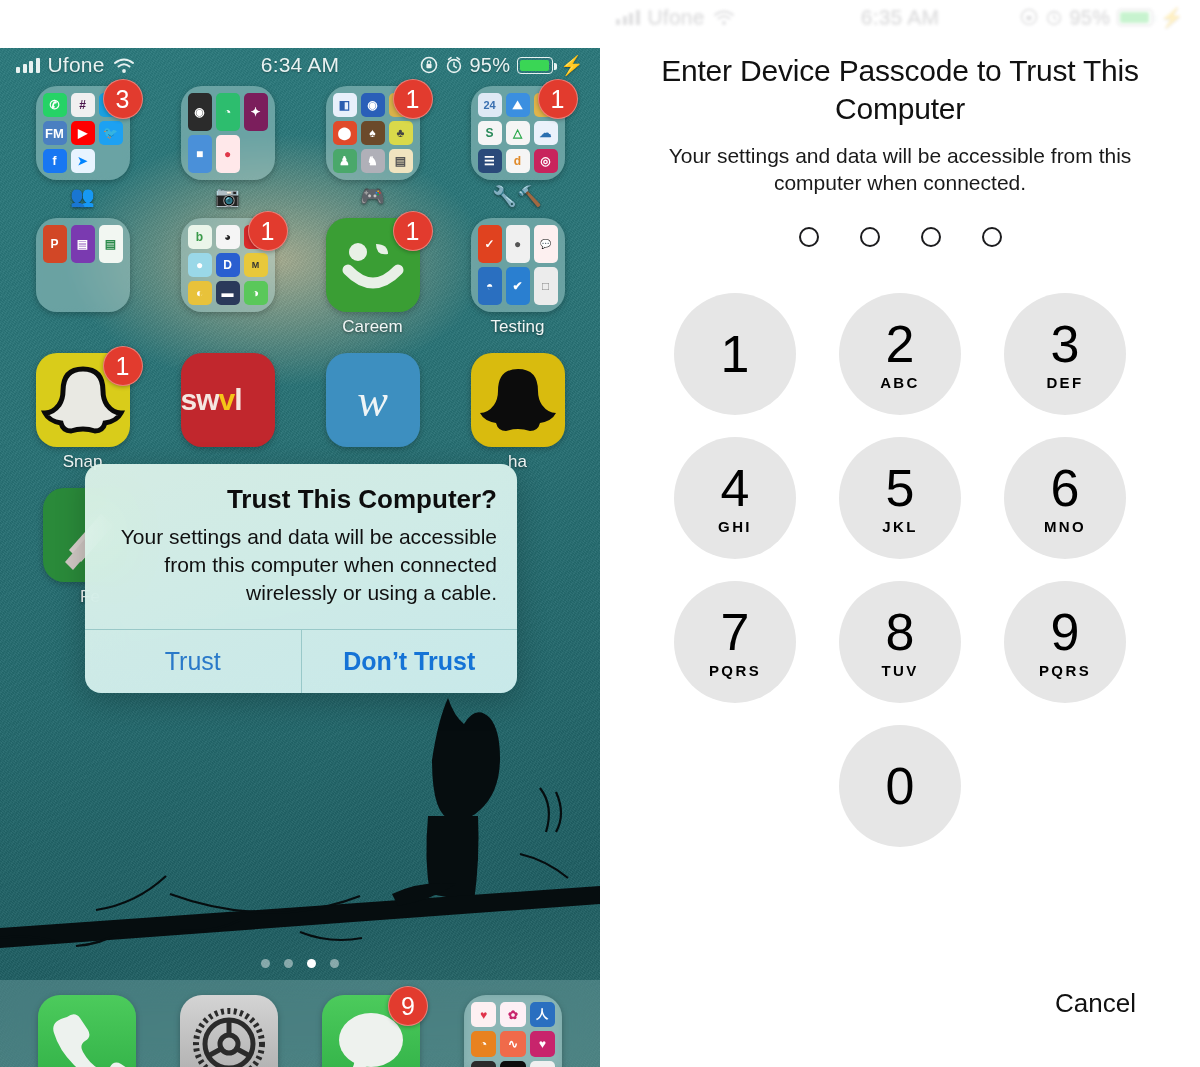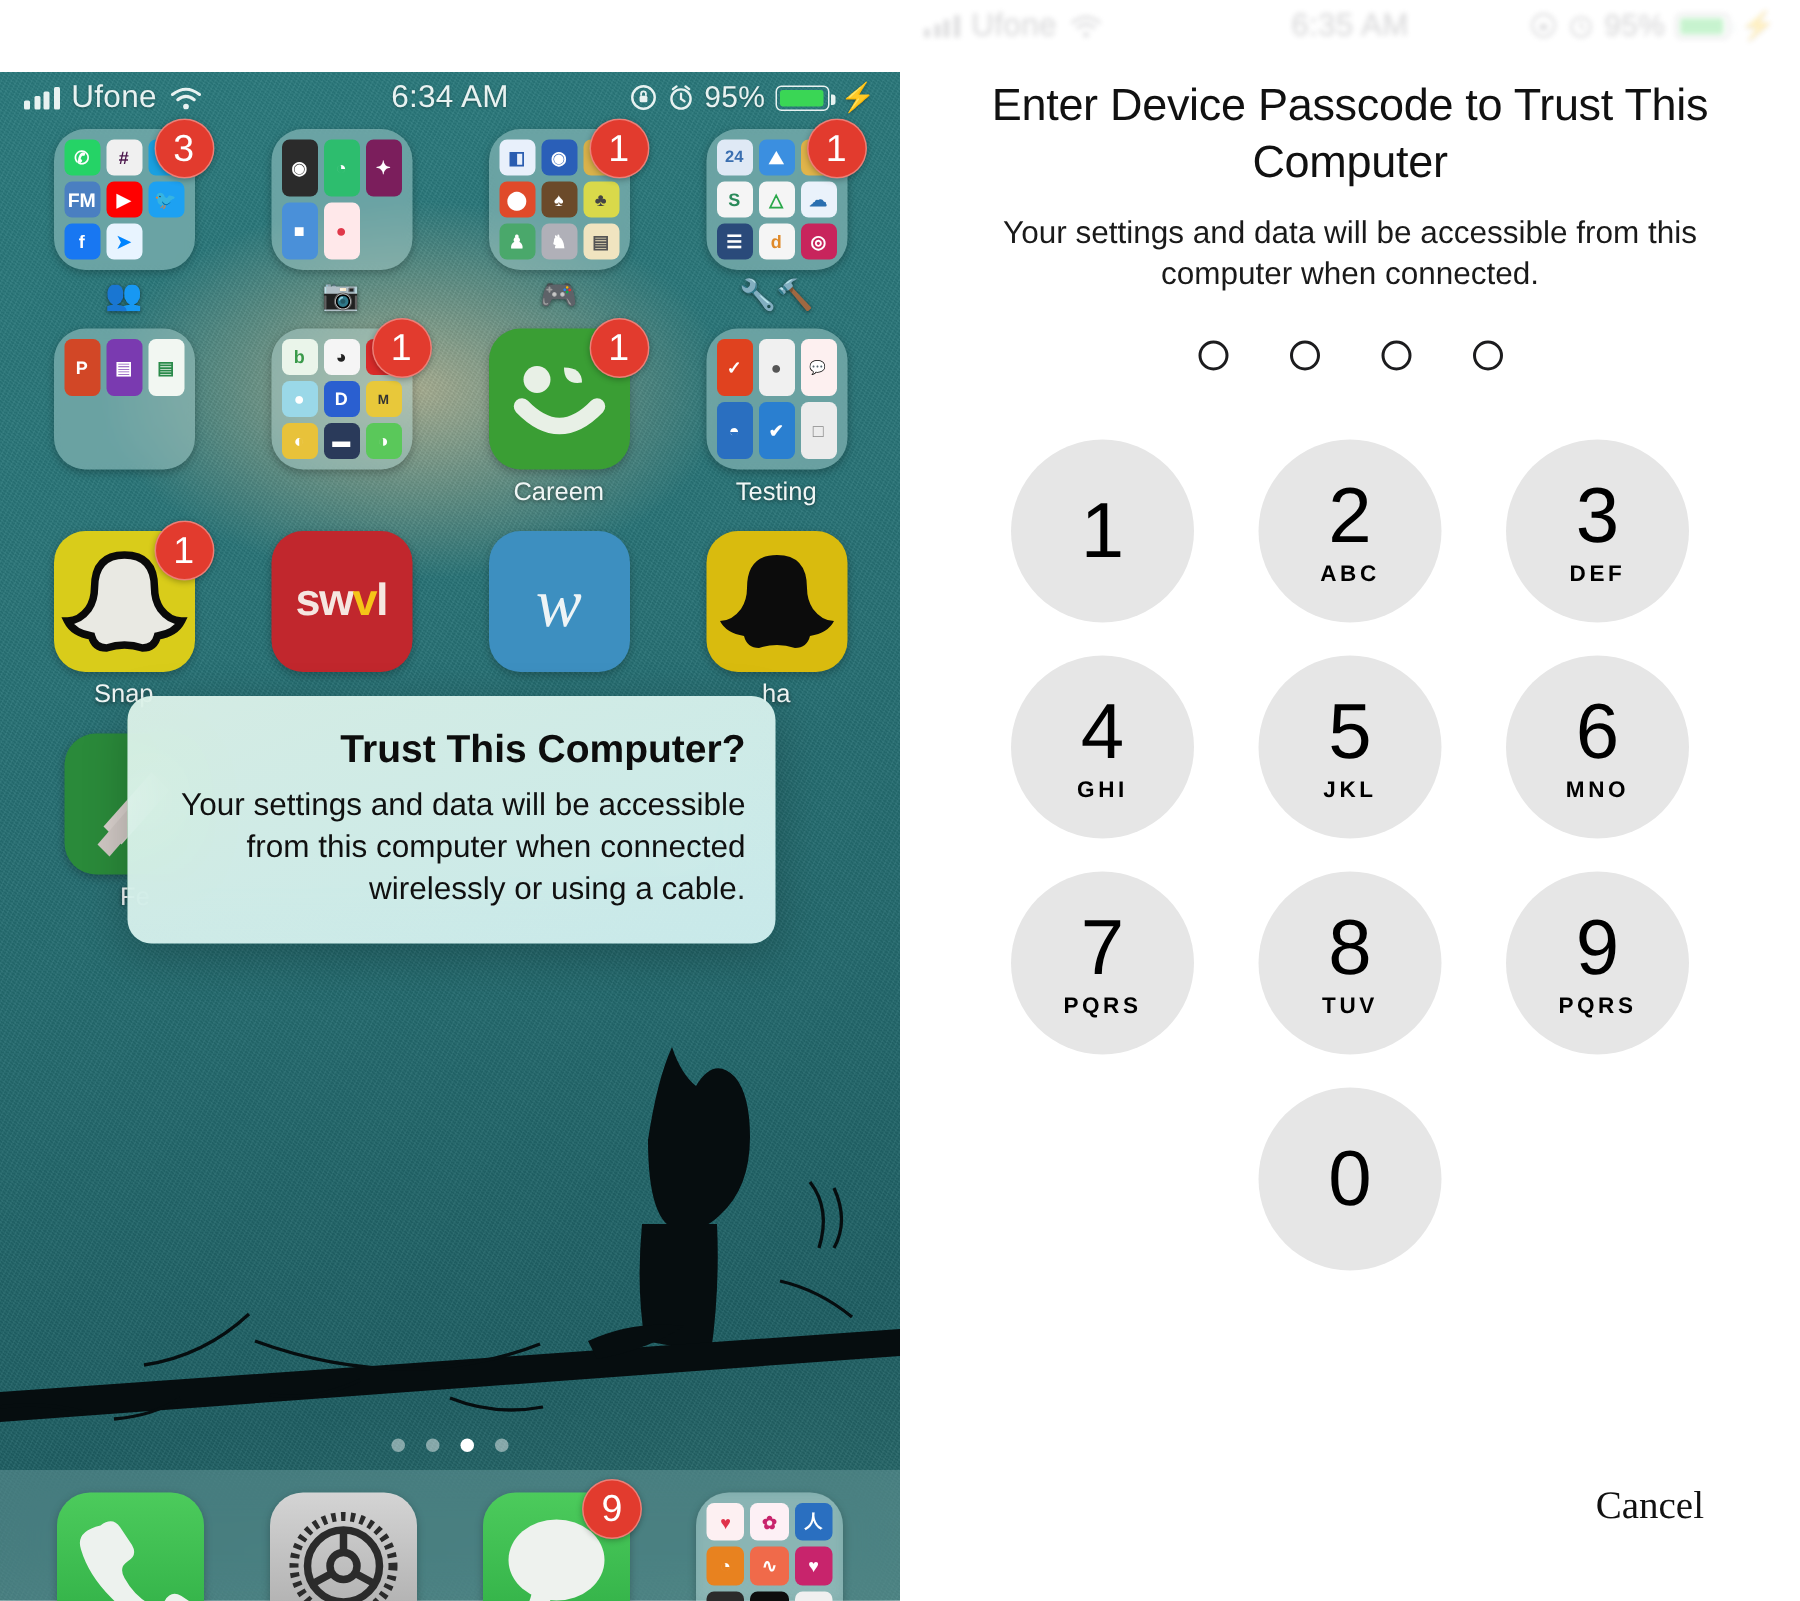--- a/index.html
+++ b/index.html
@@ -101,21 +101,21 @@
   .dots i { width:20px;height:20px;border-radius:50%; border:2.2px solid #1c1c1e; display:block; }
   .keypad { margin-top:46px; display:grid; grid-template-columns:repeat(3,165px); justify-content:center; row-gap:22px; }
   .key {
     width:122px;height:122px;border-radius:50%; background:#e6e6e6;
     display:flex;flex-direction:column;align-items:center;justify-content:center;
     margin:0 auto; cursor:pointer;
   }
   .key .num { font-size:52px; font-weight:300; color:#000; line-height:1; }
   .key .ltr { font-size:15px; font-weight:700; letter-spacing:2.4px; color:#000; margin-top:4px; }
   .key.nolt .num { margin-top:0; }
-  .cancel { position:absolute; right:64px; bottom:48px; font-size:26px; color:#111; cursor:pointer;font-family:Liberation Serif, serif; }
+  .cancel { position:absolute; right:64px; bottom:48px; font-size:26px; color:#111; cursor:pointer; }
 </style>
 </head>
 <body>
 
 <div class="screens">
 
   <div class="phone-left">
     <div class="wp-noise"></div>
     <svg class="wp-svg" viewBox="0 0 600 1067" preserveAspectRatio="none">
       <g fill="#060d0f">
@@ -297,21 +297,21 @@
           <div class="badge">1</div>
           <div class="tile" style="background:#d9cc1a">
             <svg viewBox="0 0 94 94" width="94" height="94">
               <path d="M47 16 q20 0 20 22 q0 8 4 14 q6 8 14 8 q-4 8 -16 10 q-2 8 -10 8 q-6 -2 -12 -2 q-6 0 -12 2 q-8 0 -10 -8 q-12 -2 -16 -10 q8 0 14 -8 q4 -6 4 -14 q0 -22 20 -22z" fill="#e9e9e3" stroke="#0a0a0a" stroke-width="5"></path>
             </svg>
           </div>
           <div class="app-label">Snap</div>
         </div>
 
         <div class="app">
-          <div class="tile" style="background:#c1272d;display:flex;align-items:center;justify-content:center">
+          <div class="tile" style="background:#c1272d;display:flex;align-items:center;justify-content:flex-start">
             <span style="font-size:30px;font-weight:700;color:#f5e6e0;letter-spacing:-1px">sw<span style="color:#f5c518">v</span>l</span>
           </div>
           <div class="app-label"></div>
         </div>
 
         <div class="app">
           <div class="tile" style="background:#3d8fc0;display:flex;align-items:center;justify-content:center">
             <span style="font-size:46px;color:#eef4f6;font-family:'Liberation Serif',serif;font-style:italic">w</span>
           </div>
           <div class="app-label"></div>
@@ -387,20 +387,24 @@
           <span class="mini" style="background:#f0f0f0;color:#555">⋎</span>
         </div>
       </div>
     </div>
 
     <div class="dialog">
       <div class="dlg-body">
         <div class="dlg-title">Trust This Computer?</div>
         <div class="dlg-msg">Your settings and data will be accessible from this computer when connected wirelessly or using a cable.</div>
       </div>
+      <div class="dlg-actions">
+        <div class="dlg-btn">Trust</div>
+        <div class="dlg-btn strong">Don’t Trust</div>
+      </div>
     </div>
   </div>
 
   <div class="phone-right">
     <div class="statusbar sb-faded">
       <div class="sb-left">
         <span class="bars">
             <i></i>
             <i></i>
             <i></i>

